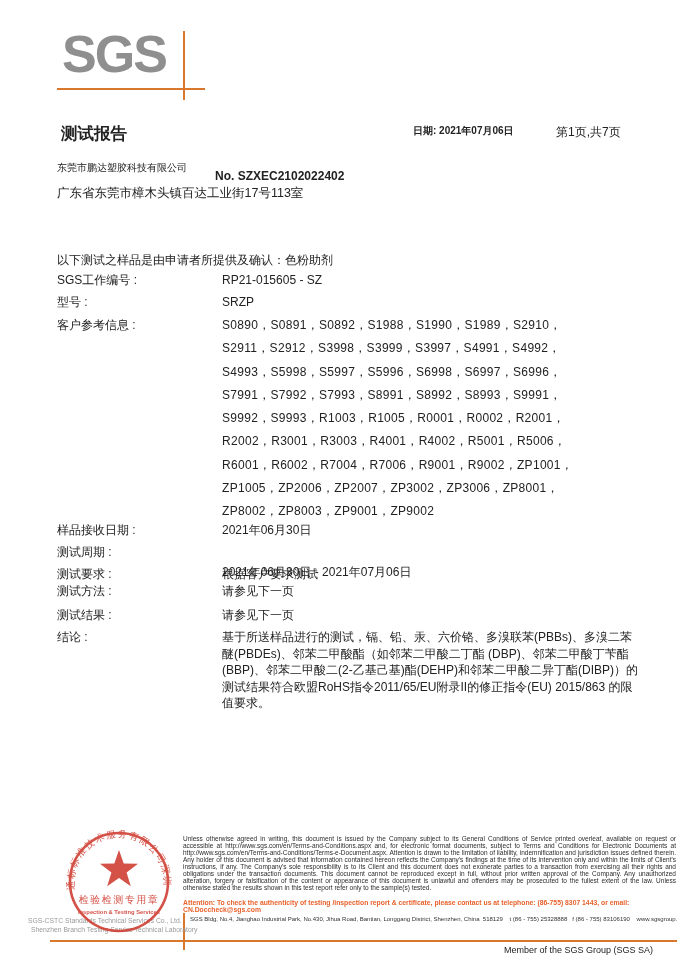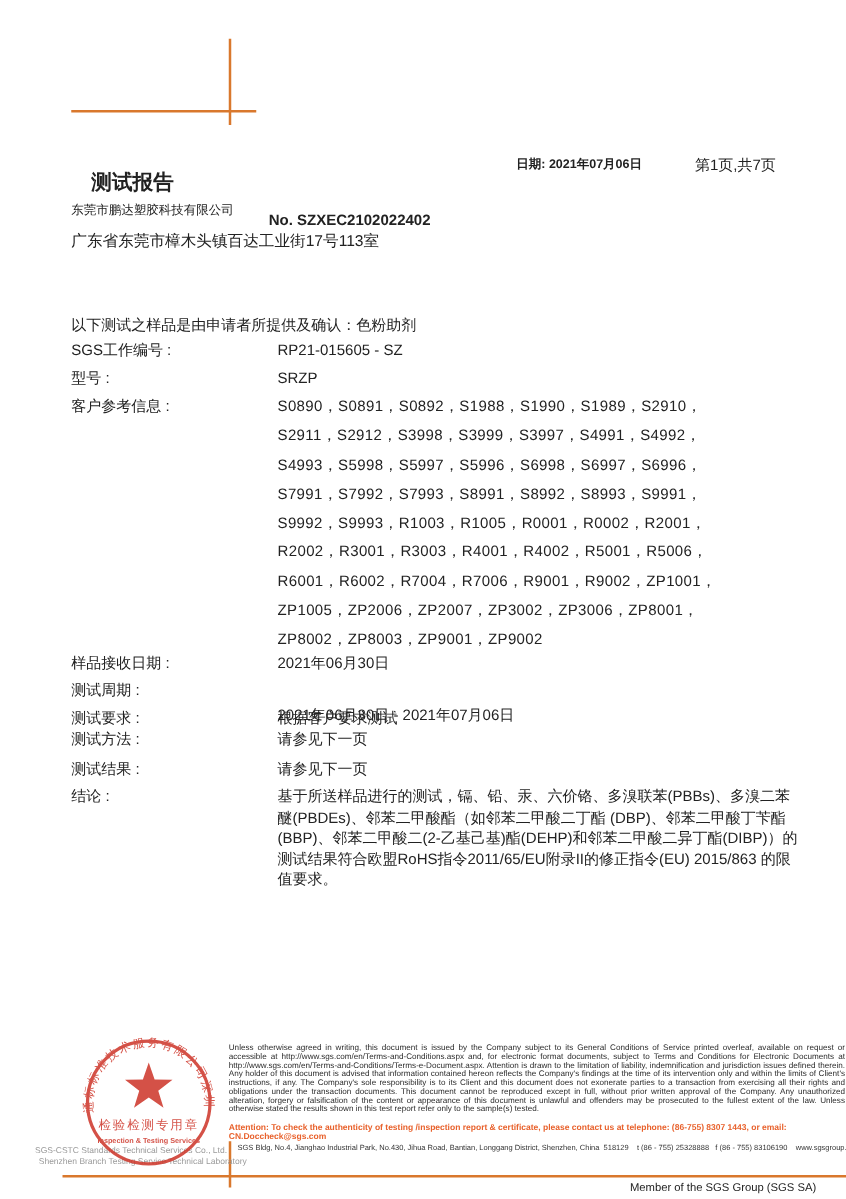--- a/index.html
+++ b/index.html
@@ -14,21 +14,21 @@
   .abs{position:absolute;}
   
   .logo-text{
     left:62px;top:28px;
     font-size:52px;font-weight:700;color:#8f8f8f;
     letter-spacing:-2px;line-height:1;
   }
   .logo-hline{left:57px;top:88px;width:148px;height:2px;background:#d9782d;}
   .logo-vline{left:183px;top:31px;width:2px;height:69px;background:#d9782d;}
   
-  .report-title{left:57px;top:119px;font-size:16.5px;font-weight:700;margin:16px;}
+  .report-title{left:57px;top:119px;font-size:16.5px;font-weight:700;margin:4px;}
   .report-no{left:215px;top:124px;font-size:12px;font-weight:700;margin-top:45px;}
   .report-date{left:413px;top:124px;font-size:10px;font-weight:700;}
   .report-page{left:556px;top:124px;font-size:12px;font-weight:400;}
   .company-name{left:57px;top:161px;font-size:10px;}
   .company-address{left:57px;top:185px;font-size:12.5px;}
   
   .sample-statement{left:57px;top:252px;font-size:12px;}
   .frow{left:0;top:0;width:677px;}
   .flabel{position:absolute;left:57px;font-size:12px;white-space:nowrap;}
   .fvalue{position:absolute;left:222px;width:420px;font-size:12px;white-space:pre-line;line-height:16.5px;}
@@ -53,20 +53,21 @@
   .stamp{left:60px;top:830px;width:118px;height:106px;opacity:0.88;}
   .stamp text{font-family:"Liberation Sans","DejaVu Sans",sans-serif;}
   .co-line1{left:28px;top:917px;font-size:6.8px;color:#9a9a9a;white-space:nowrap;}
   .co-line2{left:31px;top:926px;font-size:6.8px;color:#9a9a9a;white-space:nowrap;}
 </style>
 </head>
 <body>
 
 <div class="page">
 
+  <div class="abs logo-text">SGS</div>
   <div class="abs logo-hline"></div>
   <div class="abs logo-vline"></div>
 
   <h1 class="abs report-title">测试报告</h1>
   <span class="abs report-no">No. SZXEC2102022402</span>
   <span class="abs report-date">日期: 2021年07月06日</span>
   <span class="abs report-page">第1页,共7页</span>
   <div class="abs company-name">东莞市鹏达塑胶科技有限公司</div>
   <div class="abs company-address">广东省东莞市樟木头镇百达工业街17号113室</div>
 

